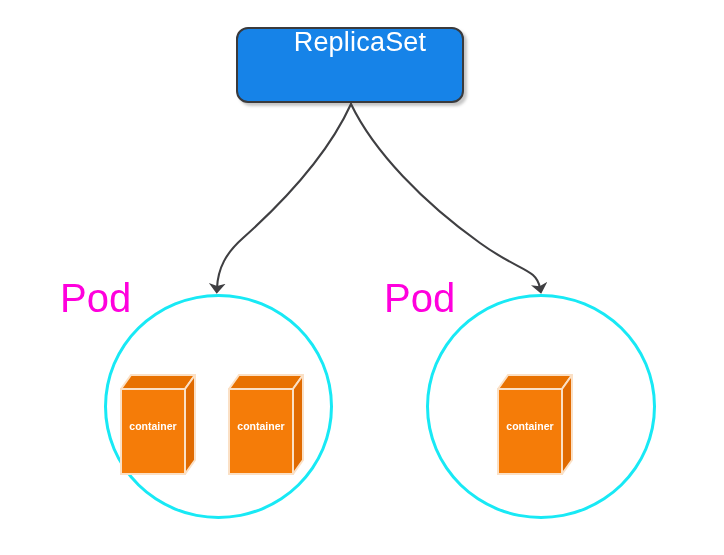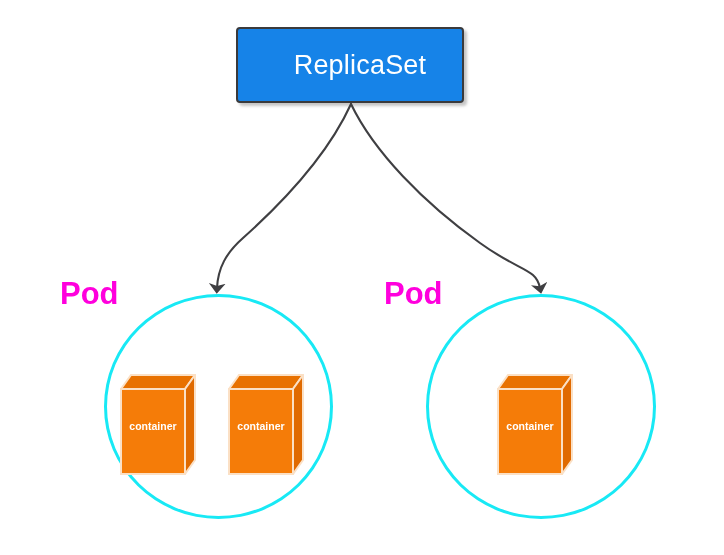--- a/index.html
+++ b/index.html
@@ -22,24 +22,23 @@
 
   
   .rs-node {
     position: absolute;
     left: 236px;
     top: 27px;
     width: 228px;
     height: 76px;
     background: #1683e8;
     border: 2px solid #3a3a3c;
-    border-radius: 4px;
+    border-radius: 12px;
     box-shadow: 3px 3px 3px rgba(90, 90, 90, 0.35);
     display: flex;
-    align-items: center;
     justify-content: center;
     box-sizing: border-box;
     padding-left: 20px;
   }
   .rs-label {
     color: #ffffff;
     font-size: 27px;
     font-weight: 400;
     letter-spacing: 0.2px;
     font-family: "Liberation Sans", sans-serif;
@@ -75,22 +74,22 @@
     left: 426px;
     top: 294px;
     width: 230px;
     height: 225px;
   }
 
   
   .pod-label {
     position: absolute;
     color: #ff00dd;
-    font-size: 31px;
-    font-weight: bold;
+    font-size: 40px;
+    font-weight: normal;
     font-family: "Liberation Sans", sans-serif;
     line-height: 1;
     white-space: nowrap;
   }
   #pod-label-1 { left: 60px; top: 278px; }
   #pod-label-2 { left: 384px; top: 278px; }
 
   
   .container-box {
     position: absolute;

